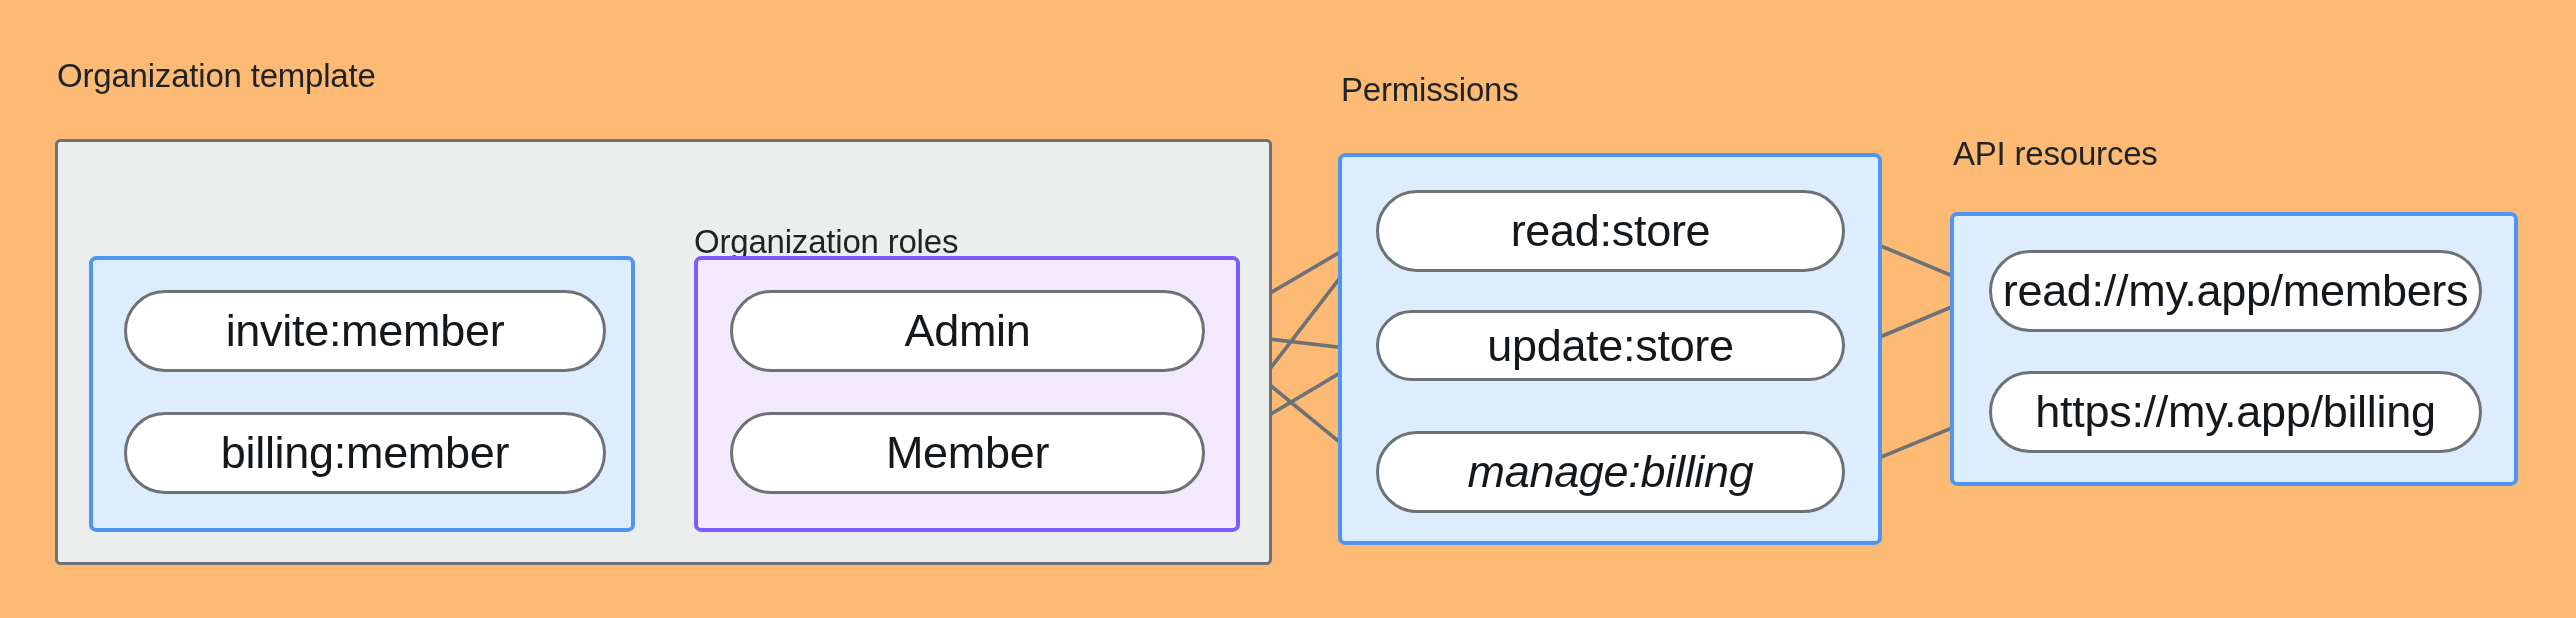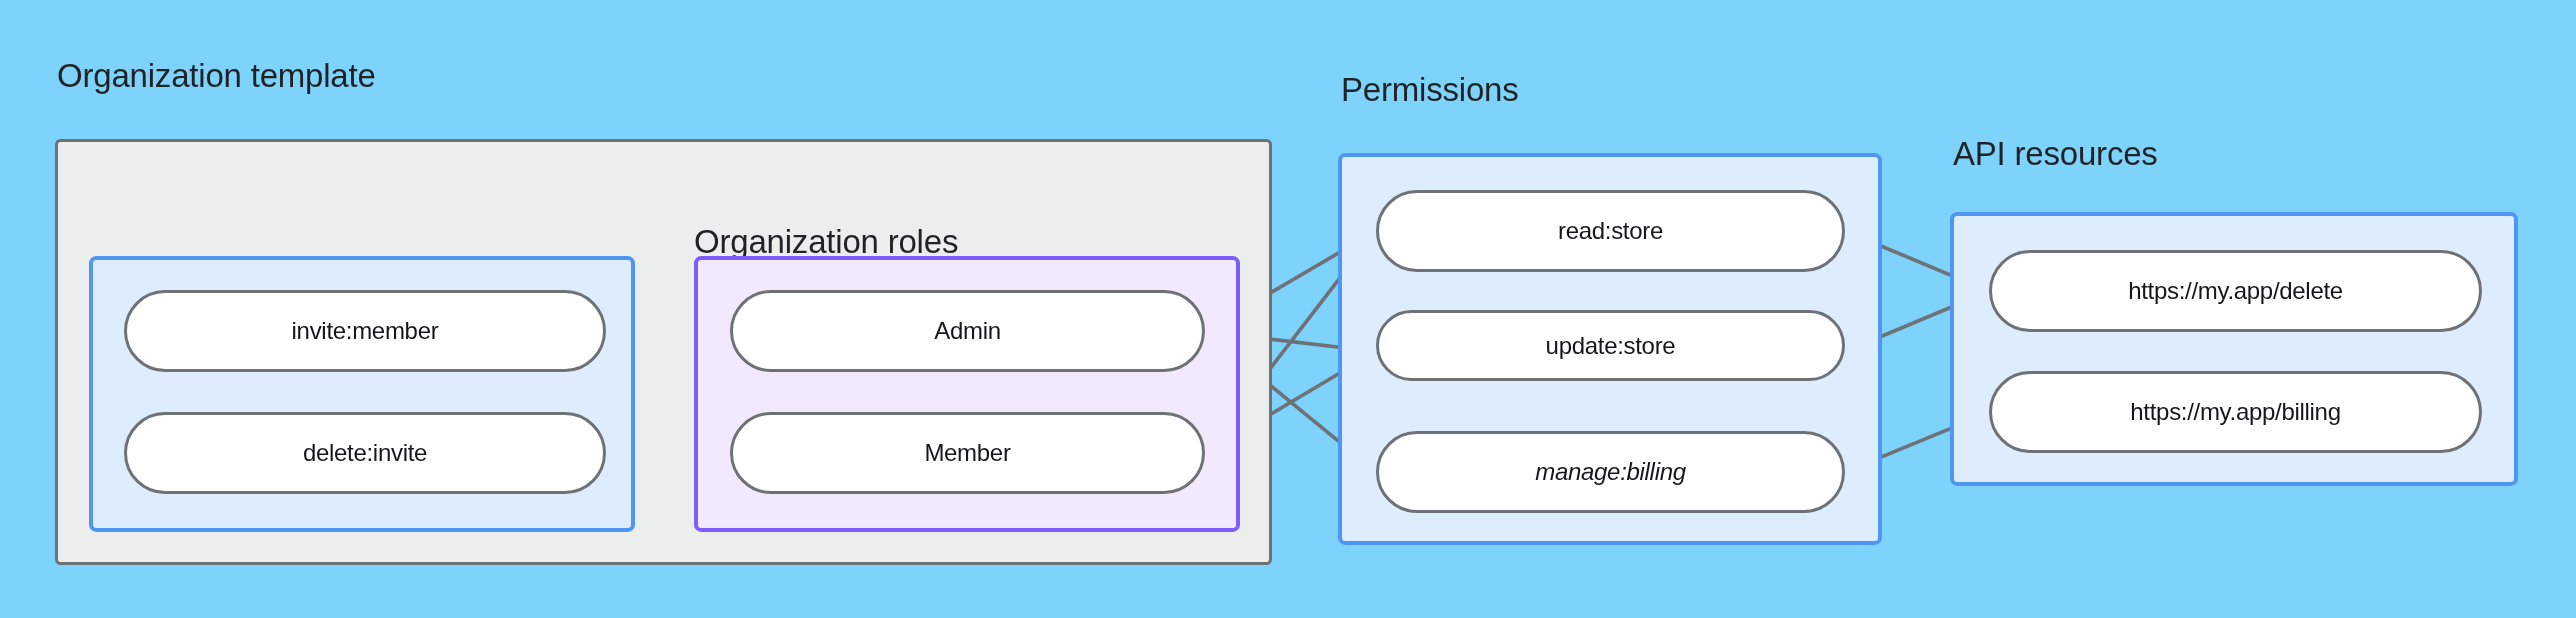--- a/index.html
+++ b/index.html
@@ -11,21 +11,21 @@
     width: 2576px;
     height: 619px;
     font-family: "Liberation Sans", sans-serif;
     overflow: hidden;
     position: relative;
   }
   #canvas {
     position: relative;
     width: 2576px;
     height: 619px;
-    background: #7dd3fc;
+    background: #fdba74;
   }
 
   
   .group-title {
     position: absolute;
     font-size: 33px;
     color: #1f2326;
     font-weight: 400;
     white-space: nowrap;
     letter-spacing: -0.2px;
@@ -63,21 +63,21 @@
   
   .node {
     position: absolute;
     box-sizing: border-box;
     background: #ffffff;
     border: 3.7px solid #6e7276;
     border-radius: 44px;
     display: flex;
     align-items: center;
     justify-content: center;
-    font-size: 24px;
+    font-size: 45px;
     color: #15181b;
     letter-spacing: -0.3px;
     white-space: nowrap;
   }
 
   
   #edges {
     position: absolute;
     left: 0;
     top: 0;
@@ -129,21 +129,21 @@
 
   <div class="group-title" style="left:57px; top:57px;">Organization template</div>
 
   <div class="box box-gray" style="left:55px; top:139px; width:1217px; height:426px;"></div>
 
 
   <div class="box box-blue" style="left:89px; top:256px; width:546px; height:276px;"></div>
 
   <div class="node" style="left:124px; top:290px; width:482px; height:82px;">invite:member</div>
 
-  <div class="node" style="left:124px; top:412px; width:482px; height:82px;">delete:invite</div>
+  <div class="node" style="left:124px; top:412px; width:482px; height:82px;">billing:member</div>
 
   <div class="sub-title" style="left:694px; top:183px;margin-top:40px;">Organization roles</div>
 
   <div class="box box-purple" style="left:694px; top:256px; width:546px; height:276px;"></div>
 
   <div class="node" style="left:730px; top:290px; width:475px; height:82px;">Admin</div>
 
   <div class="node" style="left:730px; top:412px; width:475px; height:82px;">Member</div>
 
   <div class="group-title" style="left:1341px; top:71px;">Permissions</div>
@@ -153,18 +153,18 @@
   <div class="node" style="left:1376px; top:190px; width:469px; height:82px;">read:store</div>
 
   <div class="node" style="left:1376px; top:310px; width:469px; height:71px;">update:store</div>
 
   <div class="node" style="left:1376px; top:431px; width:469px; height:82px;font-style:italic;">manage:billing</div>
 
   <div class="group-title" style="left:1953px; top:135px;">API resources</div>
 
   <div class="box box-blue" style="left:1950px; top:212px; width:568px; height:274px;"></div>
 
-  <div class="node" style="left:1989px; top:250px; width:493px; height:82px;">https://my.app/delete</div>
+  <div class="node" style="left:1989px; top:250px; width:493px; height:82px;">read://my.app/members</div>
 
   <div class="node" style="left:1989px; top:371px; width:493px; height:82px;">https://my.app/billing</div>
 
 </div>
 
 
 </body></html>

